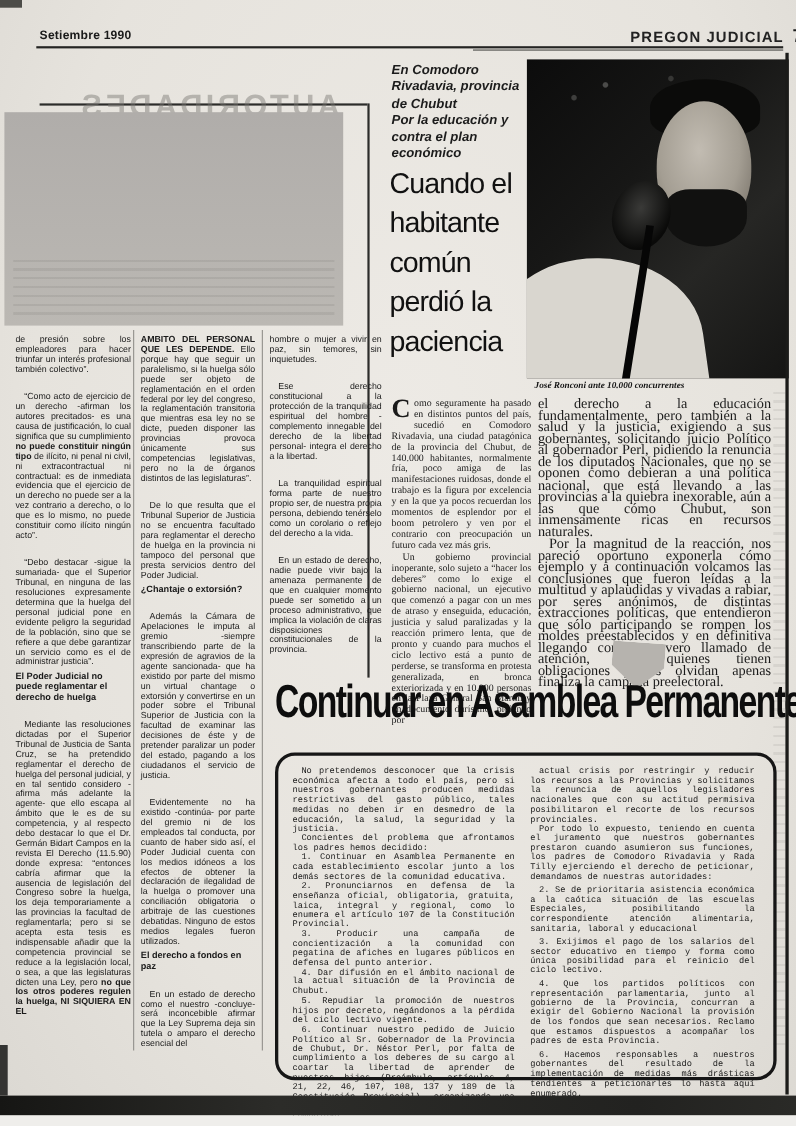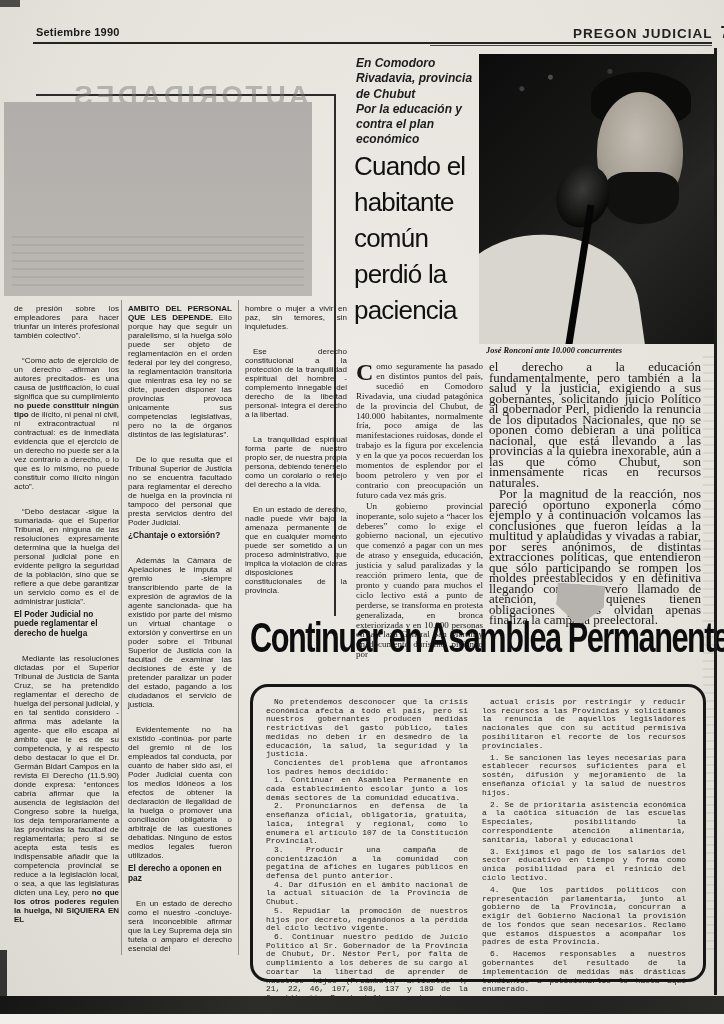--- a/index.html
+++ b/index.html
@@ -121,21 +121,21 @@
     <p class="sub">El Poder Judicial no puede reglamentar el derecho de huelga</p>
     <p class="ind"><span>Mediante las resoluciones dictadas por el Superior Tribunal de Justicia de Santa Cruz, se ha pretendido reglamentar el derecho de huelga del personal judicial, y en tal sentido considero -afirma más adelante la agente- que ello escapa al ámbito que le es de su competencia, y al respecto debo destacar lo que el Dr. Germán Bidart Campos en la revista El Derecho (11.5.90) donde expresa: “entonces cabría afirmar que la ausencia de legislación del Congreso sobre la huelga, los deja temporariamente a las provincias la facultad de reglamentarla; pero si se acepta esta tesis es indispensable añadir que la competencia provincial se reduce a la legislación local, o sea, a que las legislaturas dicten una Ley, pero </span><b>no que los otros poderes regulen la huelga, NI SIQUIERA EN EL</b></p>
   </div>
 
   <div class="abs scol c2">
     <p><b>AMBITO DEL PERSONAL QUE LES DEPENDE. </b><span>Ello porque hay que seguir un paralelismo, si la huelga sólo puede ser objeto de reglamentación en el orden federal por ley del congreso, la reglamentación transitoria que mientras esa ley no se dicte, pueden disponer las provincias provoca únicamente sus competencias legislativas, pero no la de órganos distintos de las legislaturas”.</span></p>
     <p class="ind"><span>De lo que resulta que el Tribunal Superior de Justicia no se encuentra facultado para reglamentar el derecho de huelga en la provincia ni tampoco del personal que presta servicios dentro del Poder Judicial.</span></p>
     <p class="sub">¿Chantaje o extorsión?</p>
     <p class="ind"><span>Además la Cámara de Apelaciones le imputa al gremio -siempre transcribiendo parte de la expresión de agravios de la agente sancionada- que ha existido por parte del mismo un virtual chantage o extorsión y convertirse en un poder sobre el Tribunal Superior de Justicia con la facultad de examinar las decisiones de éste y de pretender paralizar un poder del estado, pagando a los ciudadanos el servicio de justicia.</span></p>
     <p class="ind"><span>Evidentemente no ha existido -continúa- por parte del gremio ni de los empleados tal conducta, por cuanto de haber sido así, el Poder Judicial cuenta con los medios idóneos a los efectos de obtener la declaración de ilegalidad de la huelga o promover una conciliación obligatoria o arbitraje de las cuestiones debatidas. Ninguno de estos medios legales fueron utilizados.</span></p>
-    <p class="sub">El derecho a oponen en paz</p>
+    <p class="sub">El derecho a fondos en paz</p>
     <p class="ind"><span>En un estado de derecho como el nuestro -concluye- será inconcebible afirmar que la Ley Suprema deja sin tutela o amparo el derecho esencial del</span></p>
   </div>
 
   <div class="abs scol c3">
     <p><span>hombre o mujer a vivir en paz, sin temores, sin inquietudes.</span></p>
     <p class="ind"><span>Ese derecho constitucional a la protección de la tranquilidad espiritual del hombre -complemento innegable del derecho de la libertad personal- integra el derecho a la libertad.</span></p>
     <p class="ind"><span>La tranquilidad espiritual forma parte de nuestro propio ser, de nuestra propia persona, debiendo tenérselo como un corolario o reflejo del derecho a la vida.</span></p>
     <p class="ind"><span>En un estado de derecho, nadie puede vivir bajo la amenaza permanente de que en cualquier momento puede ser sometido a un proceso administrativo, que implica la violación de claras disposiciones constitucionales de la provincia.</span></p>
   </div>
 
@@ -176,21 +176,21 @@
     <p>3. Producir una campaña de concientización a la comunidad con pegatina de afiches en lugares públicos en defensa del punto anterior.</p>
     <p>4. Dar difusión en el ámbito nacional de la actual situación de la Provincia de Chubut.</p>
     <p>5. Repudiar la promoción de nuestros hijos por decreto, negándonos a la pérdida del ciclo lectivo vigente.</p>
     <p>6. Continuar nuestro pedido de Juicio Político al Sr. Gobernador de la Provincia de Chubut, Dr. Néstor Perl, por falta de cumplimiento a los deberes de su cargo al coartar la libertad de aprender de nuestros hijos (Preámbulo, artículos 4, 21, 22, 46, 107, 108, 137 y 189 de la Constitución Provincial), organizando una campaña para obtener las firmas de toda la comunidad.</p>
     <p>7. Rechazamos toda medida restrictiva del derecho constitucional de huelga, artículo 14 bis C.N. y artículo 50 C.P.</p>
     <p>8. Hacemos responsable al Gobierno Nacional de la</p>
   </div>
 
   <div class="abs mcol mR">
     <p>actual crisis por restringir y reducir los recursos a las Provincias y solicitamos la renuncia de aquellos legisladores nacionales que con su actitud permisiva posibilitaron el recorte de los recursos provinciales.</p>
-    <p class="gap">1. Se sancionen las leyes necesarias para establecer recursos suficientes para el sostén, difusión y mejoramiento de la enseñanza oficial y la salud de nuestros hijos.</p>
+    <p>Por todo lo expuesto, teniendo en cuenta el juramento que nuestros gobernantes prestaron cuando asumieron sus funciones, los padres de Comodoro Rivadavia y Rada Tilly ejerciendo el derecho de peticionar, demandamos de nuestras autoridades:</p>
     <p class="gap">2. Se de prioritaria asistencia económica a la caótica situación de las escuelas Especiales, posibilitando la correspondiente atención alimentaria, sanitaria, laboral y educacional</p>
     <p class="gap">3. Exijimos el pago de los salarios del sector educativo en tiempo y forma como única posibilidad para el reinicio del ciclo lectivo.</p>
     <p class="gap">4. Que los partidos políticos con representación parlamentaria, junto al gobierno de la Provincia, concurran a exigir del Gobierno Nacional la provisión de los fondos que sean necesarios. Reclamo que estamos dispuestos a acompañar los padres de esta Provincia.</p>
     <p class="gap">6. Hacemos responsables a nuestros gobernantes del resultado de la implementación de medidas más drásticas tendientes a peticionarles lo hasta aquí enumerado.</p>
   </div>
 
   <div class="abs right-line"></div>
   <div class="abs band-bottom"></div>
   <div class="abs below-band"></div>
   <div class="abs corner-tl"></div>

